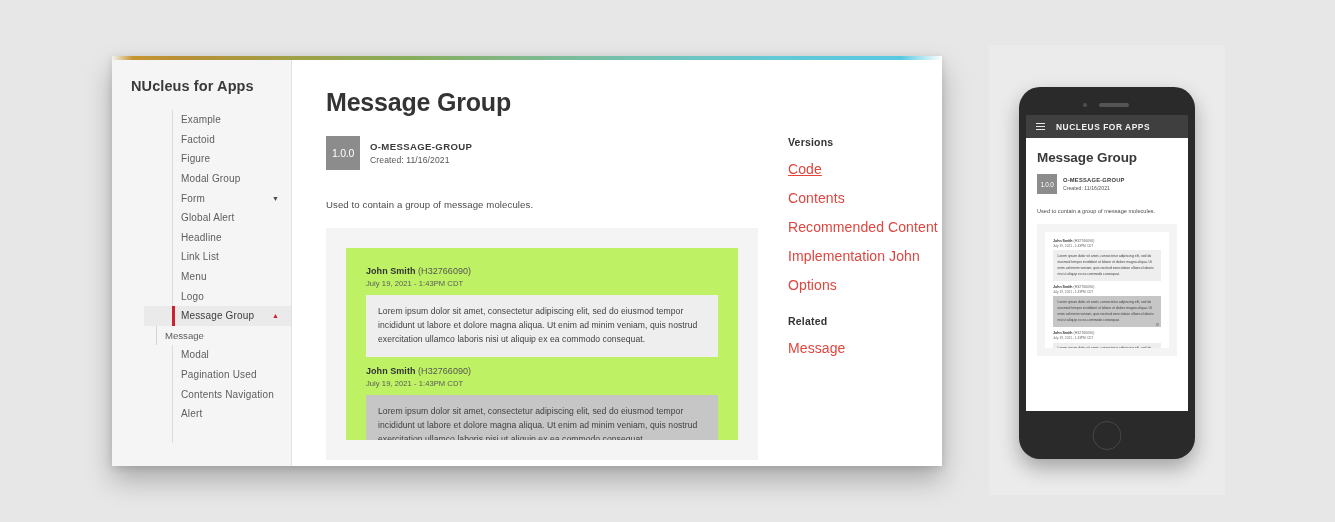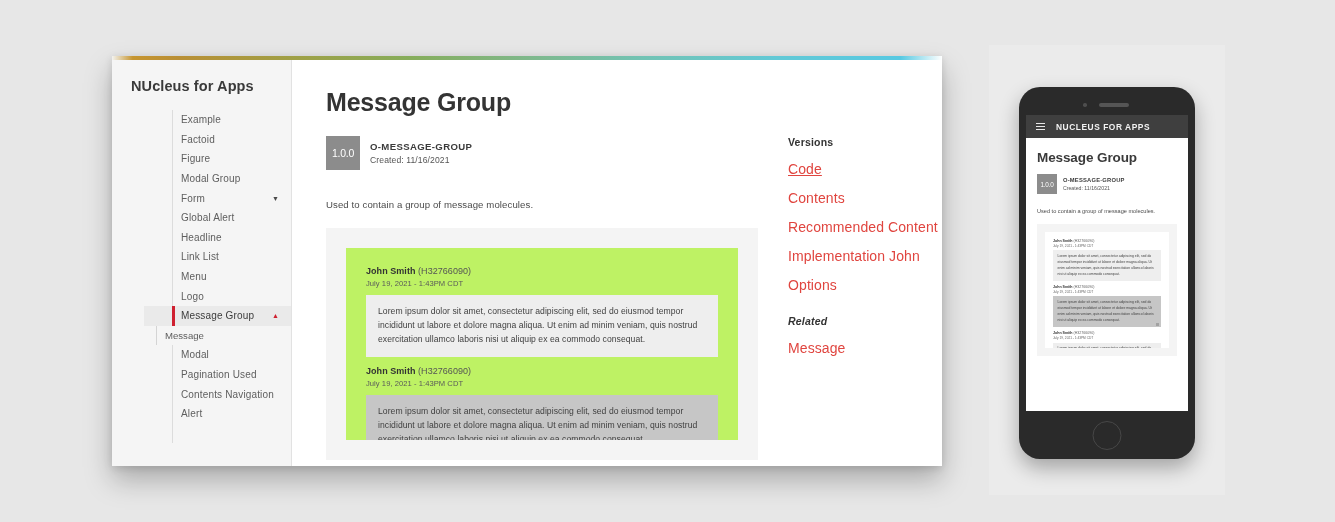--- a/index.html
+++ b/index.html
@@ -233,21 +233,21 @@
     flex-shrink: 0;
     padding-top: 48px;
   }
   .rail-head {
     font-size: 10.5px;
     font-weight: bold;
     color: #333;
     font-family: "Liberation Sans Narrow", "Liberation Sans", sans-serif;
     letter-spacing: 0.2px;
   }
-  .rail-head.second { margin-top: 22px; font-style: italic; }
+  .rail-head.second { margin-top: 22px; }
   .rail-link {
     display: block;
     font-size: 14px;
     color: #e0453f;
     margin-top: 13px;
     letter-spacing: 0.1px;
     cursor: pointer;
     text-decoration: none;
   }
   .rail-link.active { text-decoration: underline; }

